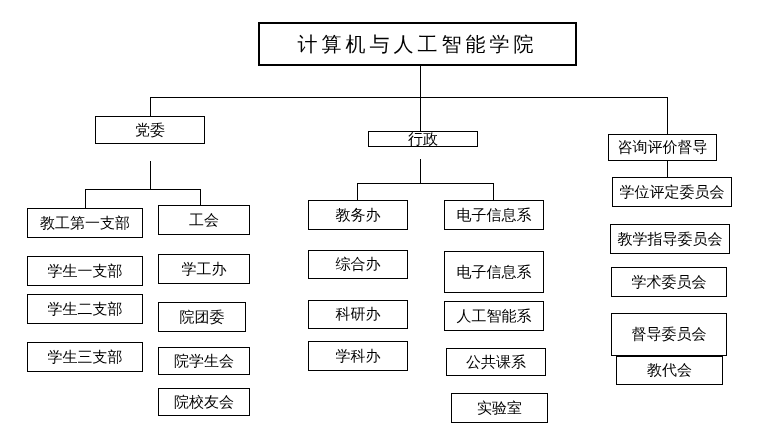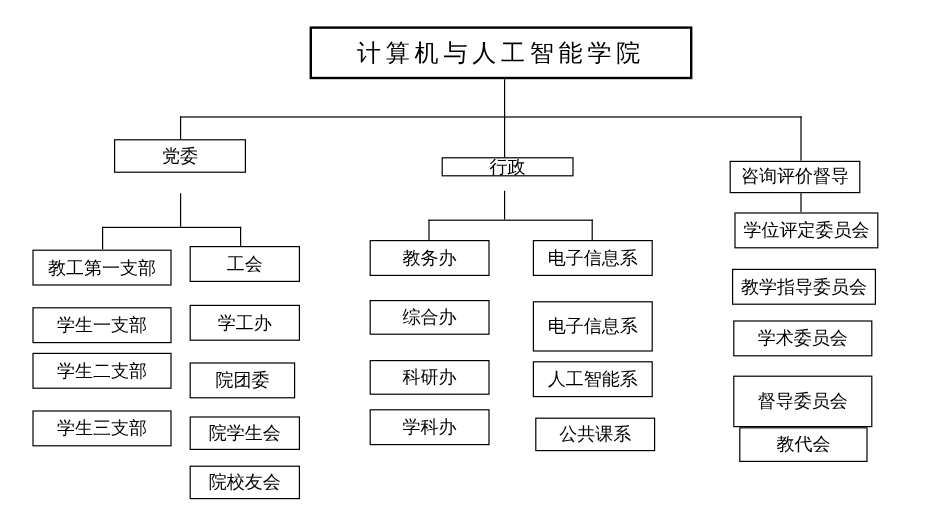--- a/index.html
+++ b/index.html
@@ -70,20 +70,21 @@
 
   <div class="node" style="left:308px;top:200px;width:100px;height:30px">教务办</div>
   <div class="node" style="left:308px;top:250px;width:100px;height:29px">综合办</div>
   <div class="node" style="left:308px;top:300px;width:100px;height:29px">科研办</div>
   <div class="node" style="left:308px;top:341px;width:100px;height:30px">学科办</div>
 
   <div class="node" style="left:444px;top:200px;width:100px;height:30px">电子信息系</div>
   <div class="node" style="left:444px;top:251px;width:100px;height:42px">电子信息系</div>
   <div class="node" style="left:444px;top:301px;width:100px;height:30px">人工智能系</div>
   <div class="node" style="left:446px;top:348px;width:100px;height:28px">公共课系</div>
+  <div class="node" style="left:451px;top:393px;width:97px;height:30px">实验室</div>
 
   <div class="node" style="left:612px;top:177px;width:120px;height:30px">学位评定委员会</div>
   <div class="node" style="left:610px;top:224px;width:120px;height:30px">教学指导委员会</div>
   <div class="node" style="left:611px;top:267px;width:116px;height:30px">学术委员会</div>
   <div class="node" style="left:611px;top:313px;width:116px;height:43px">督导委员会</div>
   <div class="node" style="left:616px;top:356px;width:107px;height:29px">教代会</div>
 
 </div>
 
 </body></html>

